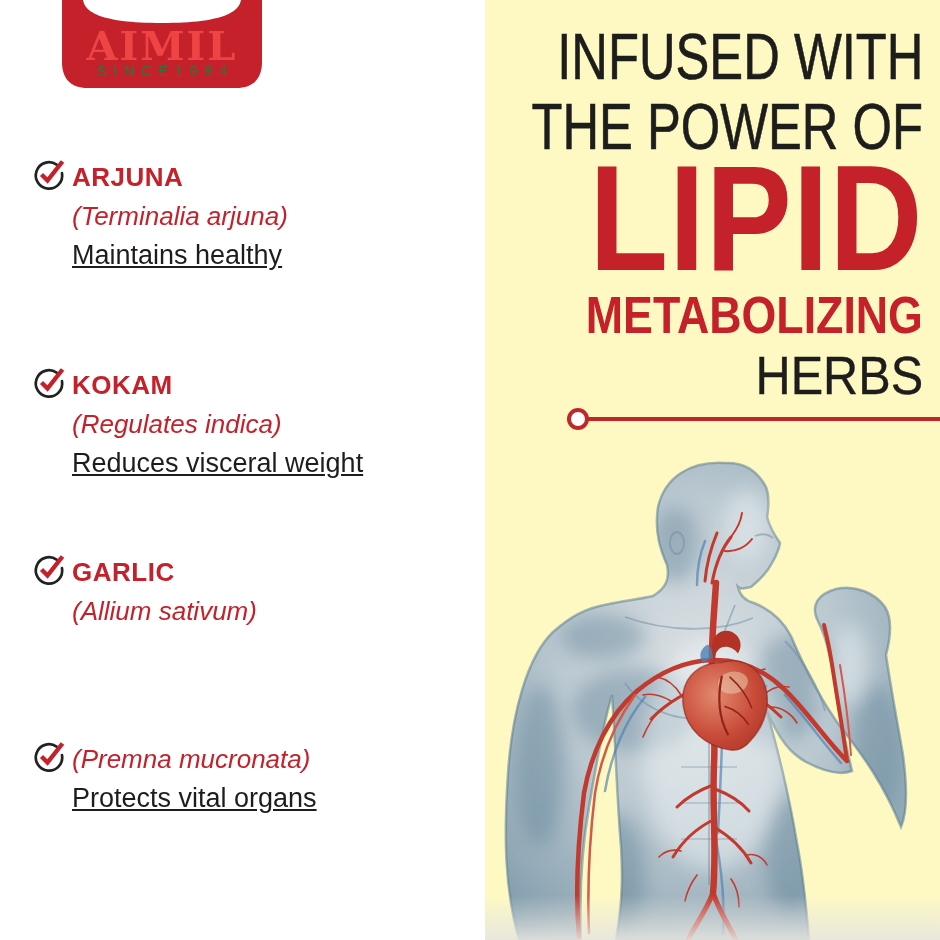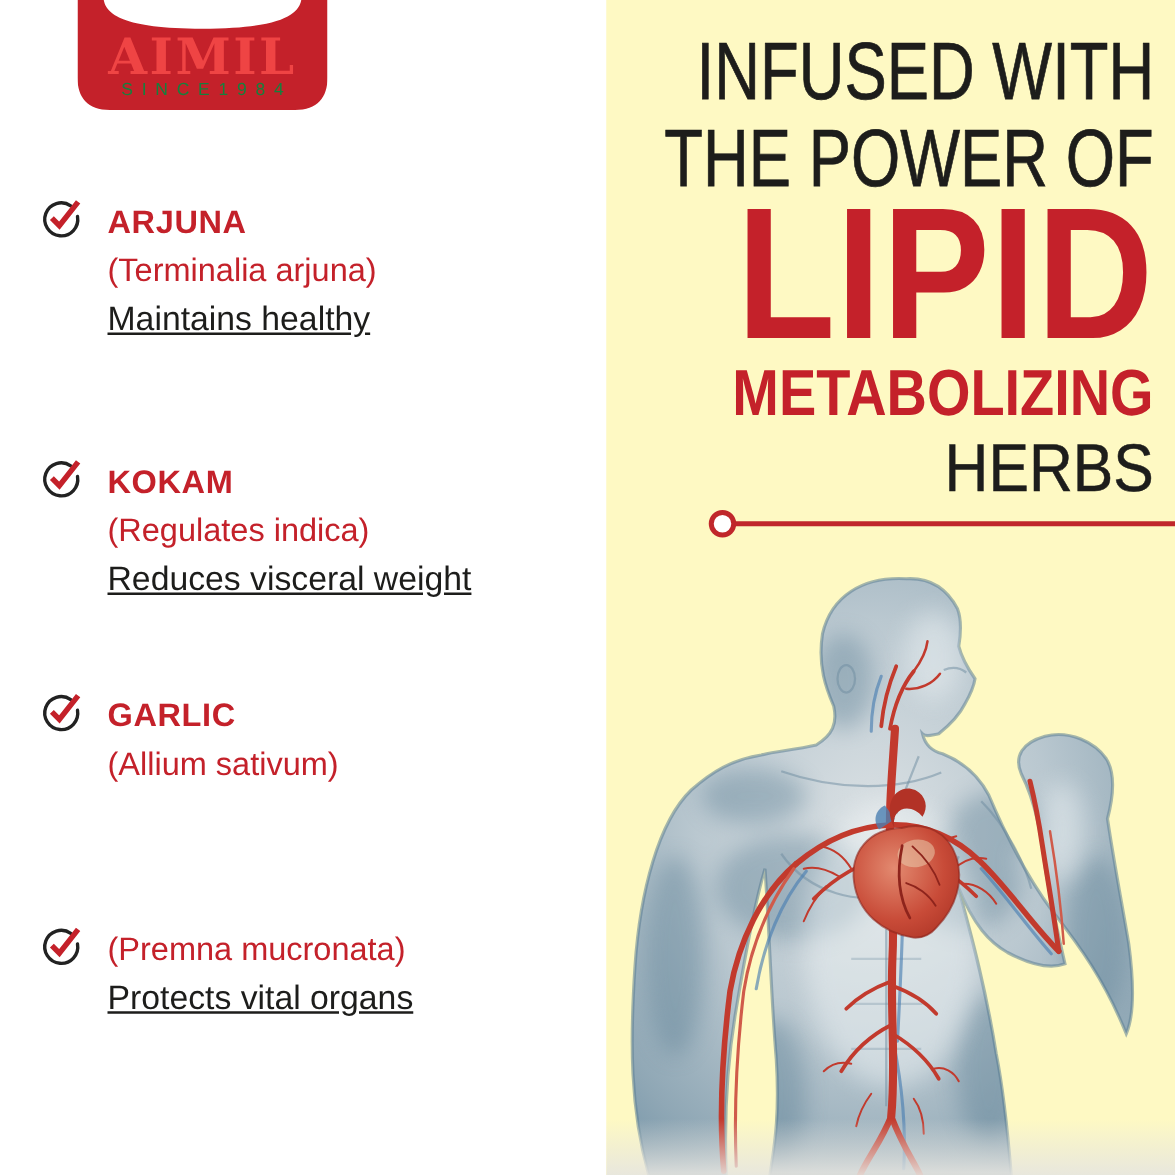--- a/index.html
+++ b/index.html
@@ -23,23 +23,23 @@
   .logo{position:absolute;left:62px;top:0;width:200px;height:88px;}
   .logo svg{position:absolute;left:0;top:0;}
   .logo-name{position:absolute;left:0;top:26px;width:200px;text-align:center;
              font-family:"DejaVu Serif","Liberation Serif",serif;font-weight:700;
              font-size:40px;line-height:1;color:#ef4444;letter-spacing:2px;}
   .logo-tag{position:absolute;left:0;top:64px;width:200px;text-align:center;
             font-size:14px;line-height:1;color:#15803d;letter-spacing:7px;text-indent:7px;}
   
   .herb{position:absolute;left:30px;width:440px;}
   .herb-icon{position:absolute;left:0;top:-3px;width:38px;height:38px;}
-  .herb-body{margin-left:56px;}
+  .herb-body{margin-left:42px;}
   .herb-name{font-size:26px;font-weight:700;color:#c4212a;line-height:39px;letter-spacing:0.5px;}
-  .herb-latin{font-size:26px;color:#c4212a;line-height:39px;}
+  .herb-latin{font-size:26px;font-style:italic;color:#c4212a;line-height:39px;}
   .herb-benefit{font-size:27px;color:#1d1d1b;line-height:39px;text-decoration:underline;}
   .h0{top:158px;} .h1{top:366px;} .h2{top:553px;} .h3{top:740px;}
 </style>
 </head>
 <body>
 
 <div class="canvas">
 
   <div class="panel">
     <div class="hl hl1 hl-dark">INFUSED WITH</div>

